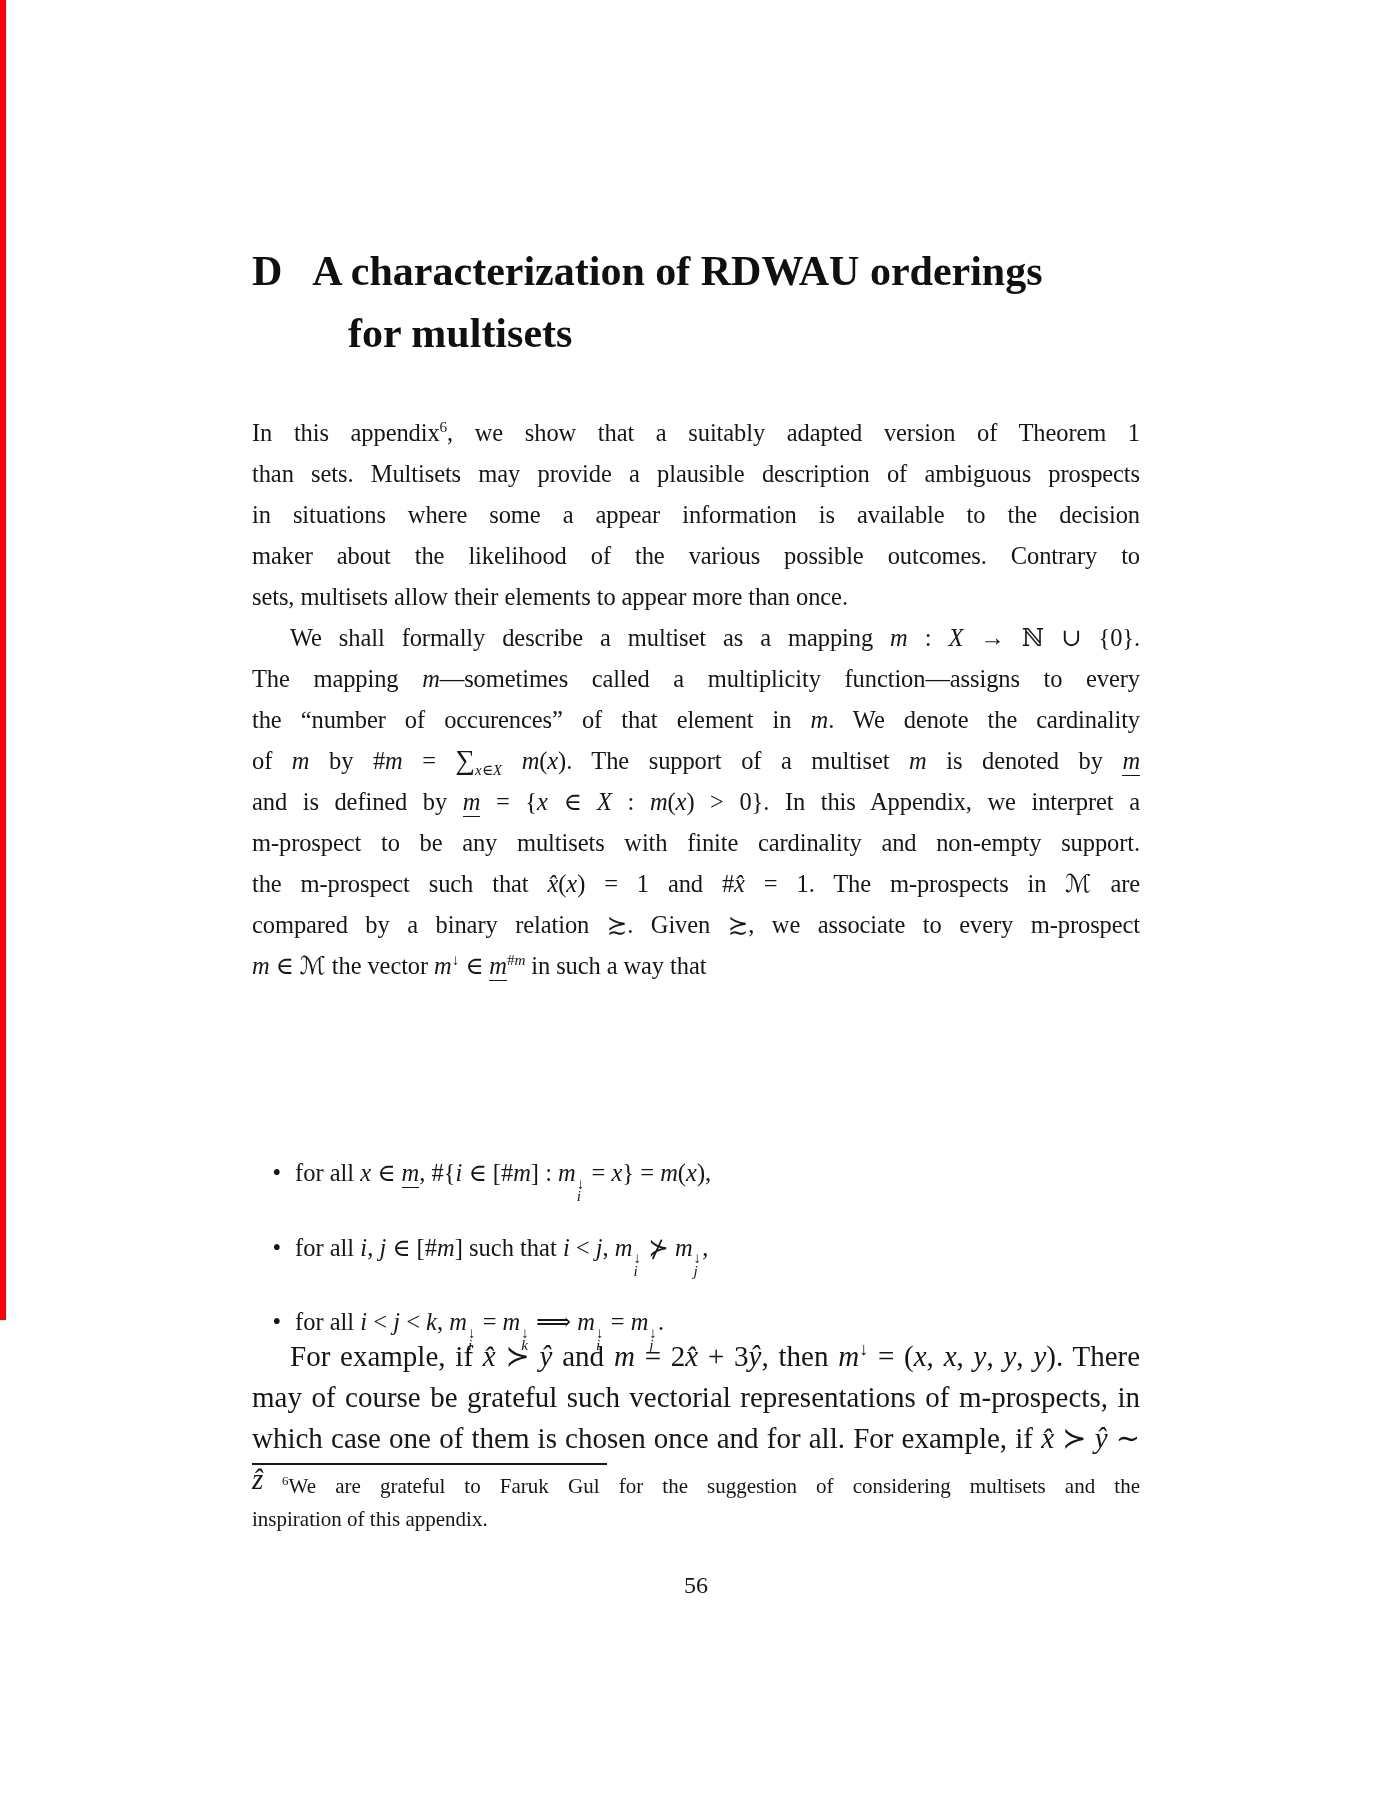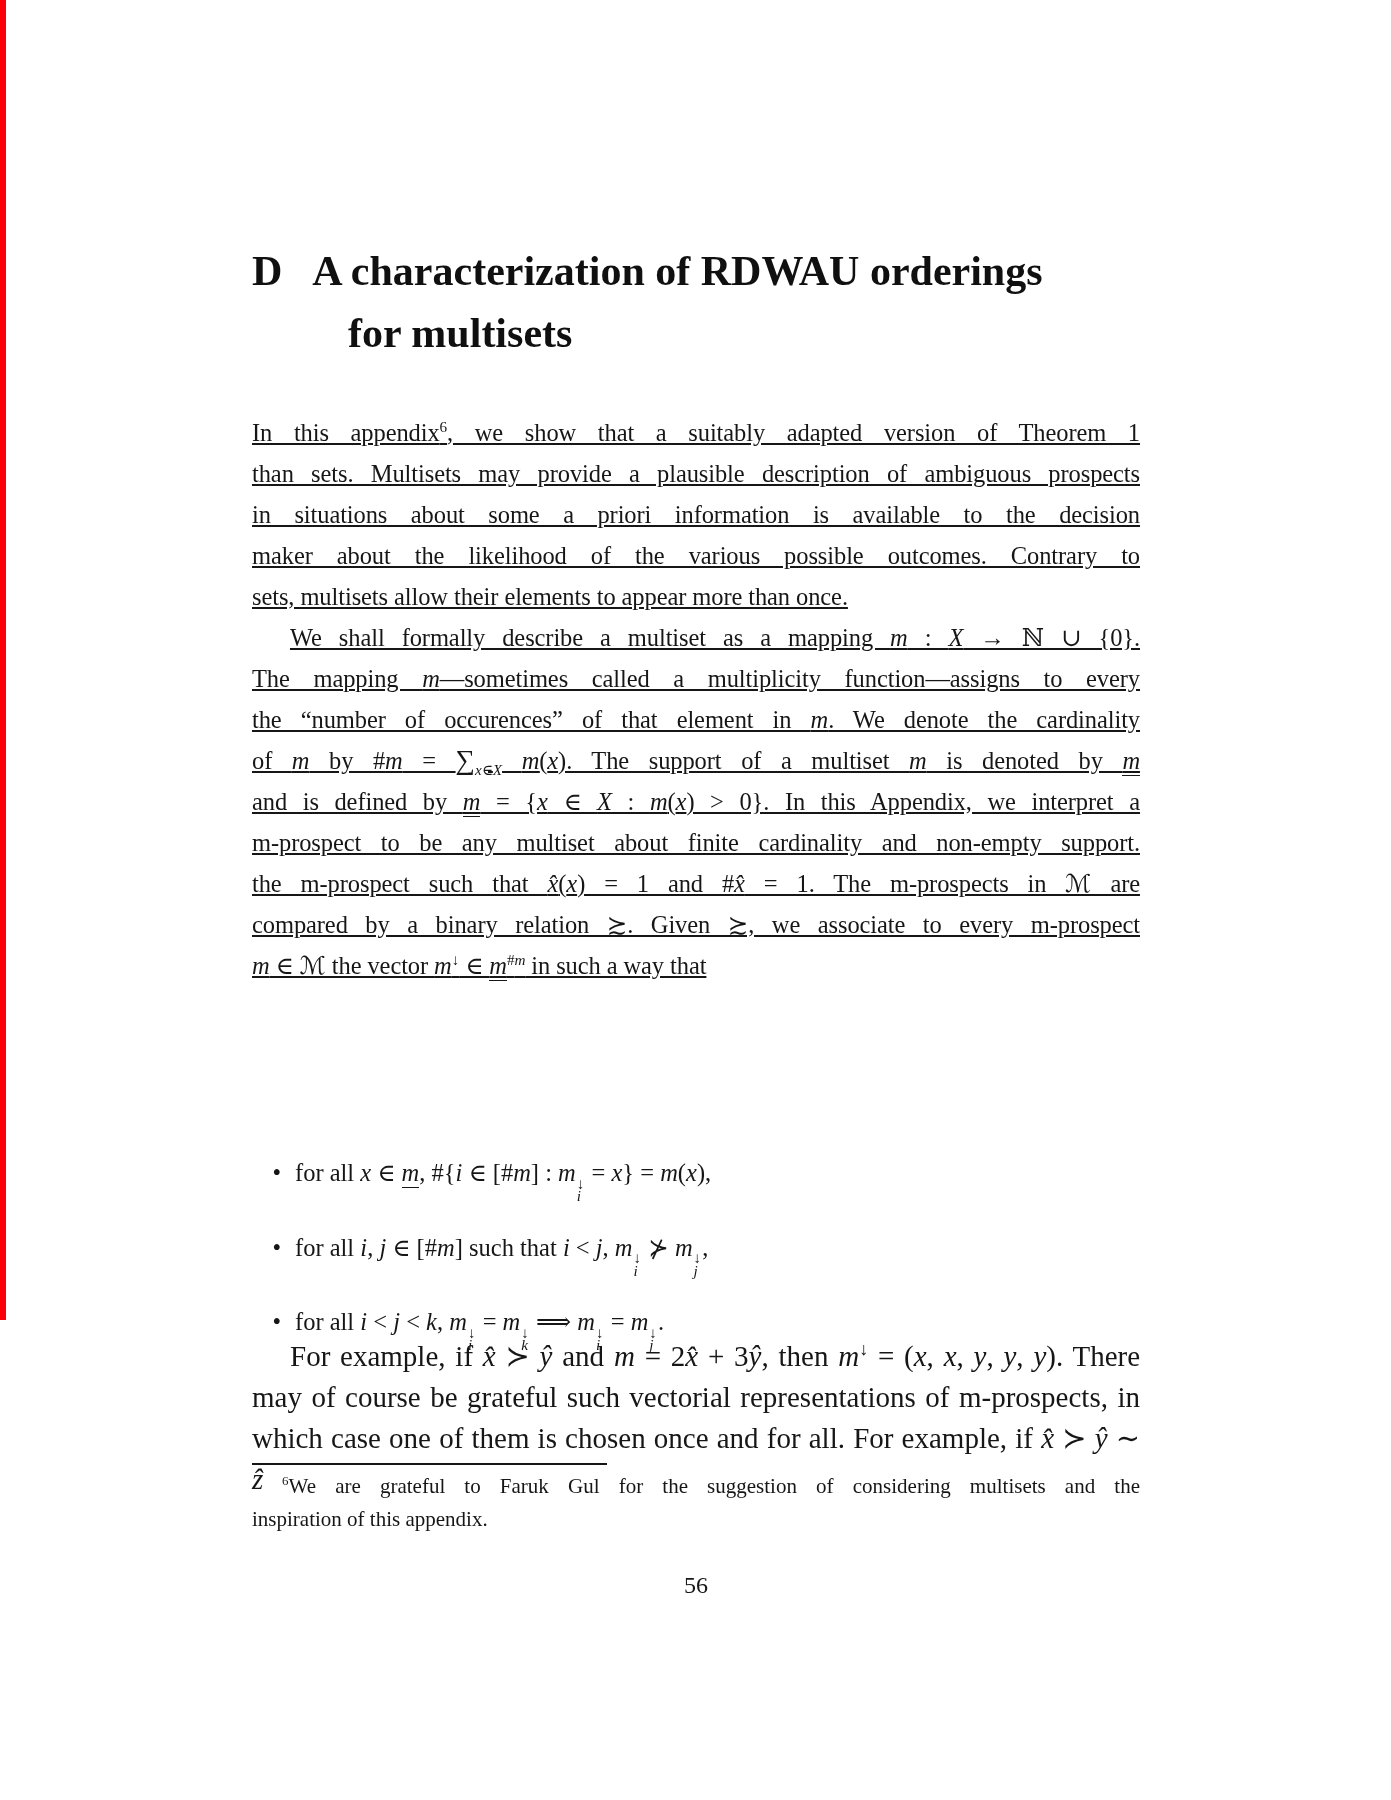--- a/index.html
+++ b/index.html
@@ -15,21 +15,21 @@
     position:absolute;left:0;top:0;width:6px;height:1320px;
   }
   #heading{
     position:absolute;left:252px;top:240px;width:900px;
     font-weight:bold;font-size:42px;line-height:62px;color:#101010;
   }
   #heading .hl1{display:flex;gap:30px;}
   #heading .hl2{margin-left:96px;}
   #content{
     position:absolute;left:252px;top:412px;width:888px;
-    font-size:24.5px;line-height:41px;letter-spacing:-0.1px;text-decoration:underline;
+    font-size:24.5px;line-height:41px;letter-spacing:-0.1px;
   }
   .line{
     text-align:justify;text-align-last:justify;
     height:41px;
   }
   .line.endline{text-align-last:left;}
   .line.indent{text-indent:38px;}
   sup{font-size:0.62em;line-height:0;}
   sub{font-size:0.62em;line-height:0;margin-top:47px;}
   .u{border-bottom:1.5px solid #161616;padding-bottom:1px;}
@@ -69,31 +69,31 @@
       <span>D</span>
       <span>A characterization of RDWAU orderings</span>
     </div>
     <div class="hl2">for multisets</div>
   </div>
 
   <div id="content">
     <div id="p1">
         <div class="line">In this appendix<sup>6</sup>, we show that a suitably adapted version of Theorem 1</div>
         <div class="line">than sets. Multisets may provide a plausible description of ambiguous prospects</div>
-        <div class="line">in situations about some a priori information is available to the decision</div>
+        <div class="line">in situations where some a appear information is available to the decision</div>
         <div class="line">maker about the likelihood of the various possible outcomes. Contrary to</div>
         <div class="line endline">sets, multisets allow their elements to appear more than once.</div>
       </div>
     <div id="p2">
         <div class="line indent">We shall formally describe a multiset as a mapping <i>m</i> : <i>X</i> → ℕ ∪ {0}.</div>
         <div class="line">The mapping <i>m</i>—sometimes called a multiplicity function—assigns to every</div>
         <div class="line">the “number of occurences” of that element in <i>m</i>. We denote the cardinality</div>
         <div class="line">of <i>m</i> by #<i>m</i> = <span class="sum">∑</span><sub><i>x</i>∈<i>X</i></sub> <i>m</i>(<i>x</i>). The support of a multiset <i>m</i> is denoted by <span class="u"><i>m</i></span></div>
         <div class="line">and is defined by <span class="u"><i>m</i></span> = {<i>x</i> ∈ <i>X</i> : <i>m</i>(<i>x</i>) &gt; 0}. In this Appendix, we interpret a</div>
-        <div class="line">m-prospect to be any multiset about finite cardinality and non-empty support.</div>
+        <div class="line">m-prospect to be any multisets with finite cardinality and non-empty support.</div>
         <div class="line">the m-prospect such that <i>x̂</i>(<i>x</i>) = 1 and #<i>x̂</i> = 1. The m-prospects in ℳ are</div>
         <div class="line">compared by a binary relation ≿. Given ≿, we associate to every m-prospect</div>
         <div class="line endline"><i>m</i> ∈ ℳ the vector <i>m</i><sup>↓</sup> ∈ <span class="u"><i>m</i></span><sup>#<i>m</i></sup> in such a way that</div>
       </div>
   </div>
 
   <div id="bullets">
       <div class="bullet-item">
         <span class="bullet-dot">•</span>
         <span class="bullet-text">for all <i>x</i> ∈ <span class="u"><i>m</i></span>, #{<i>i</i> ∈ [#<i>m</i>] : <i>m</i><span class="ss">

